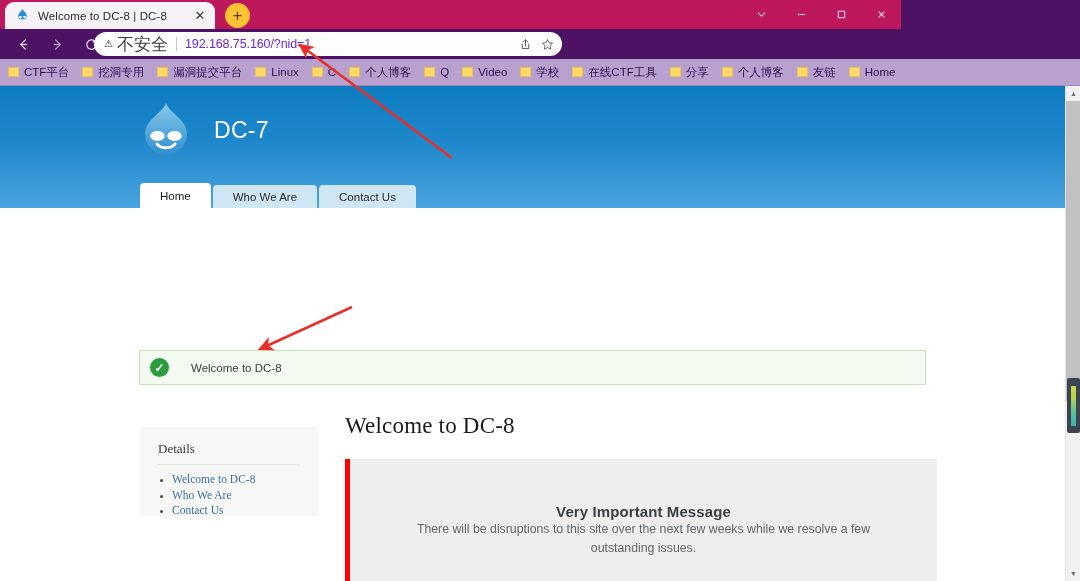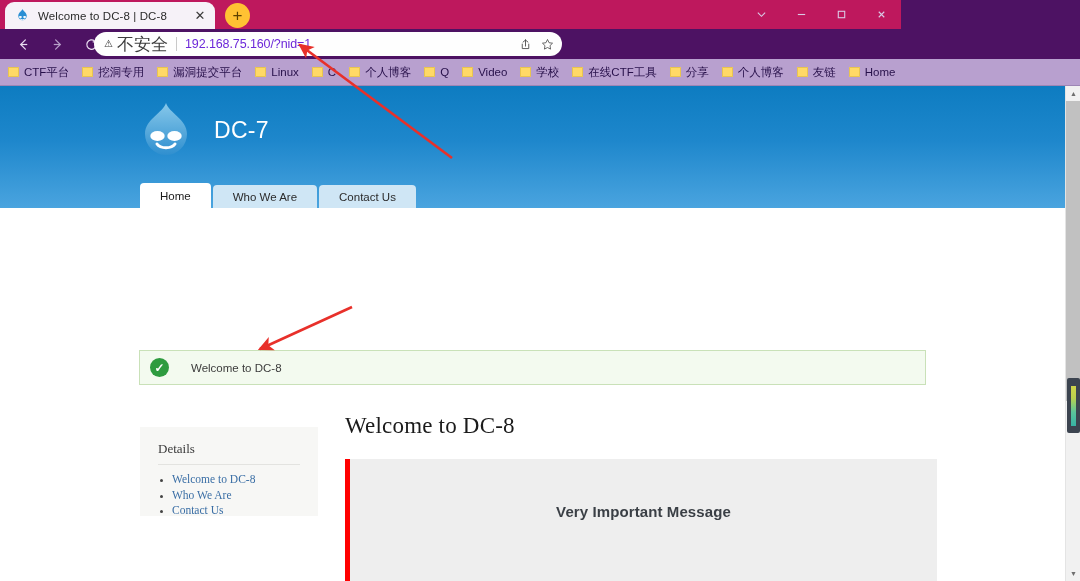--- a/index.html
+++ b/index.html
@@ -496,20 +496,21 @@
           <li><a href="#">Welcome to DC-8</a></li>
           <li><a href="#">Who We Are</a></li>
           <li><a href="#">Contact Us</a></li>
         </ul>
       </div>
 
       <div class="main-col">
         <h1 class="main-title">Welcome to DC-8</h1>
         <div class="blockquote">
           <div class="bq-title">Very Important Message</div>
+          <p class="bq-p">There will be disruptions to this site over the next few weeks while we resolve a few outstanding issues.</p>
 
         </div>
       </div>
 
     </div>
   </div>
 
   <div class="sbar">
     <div class="sb-arrow">▲</div>
     <div class="sb-track"></div>

